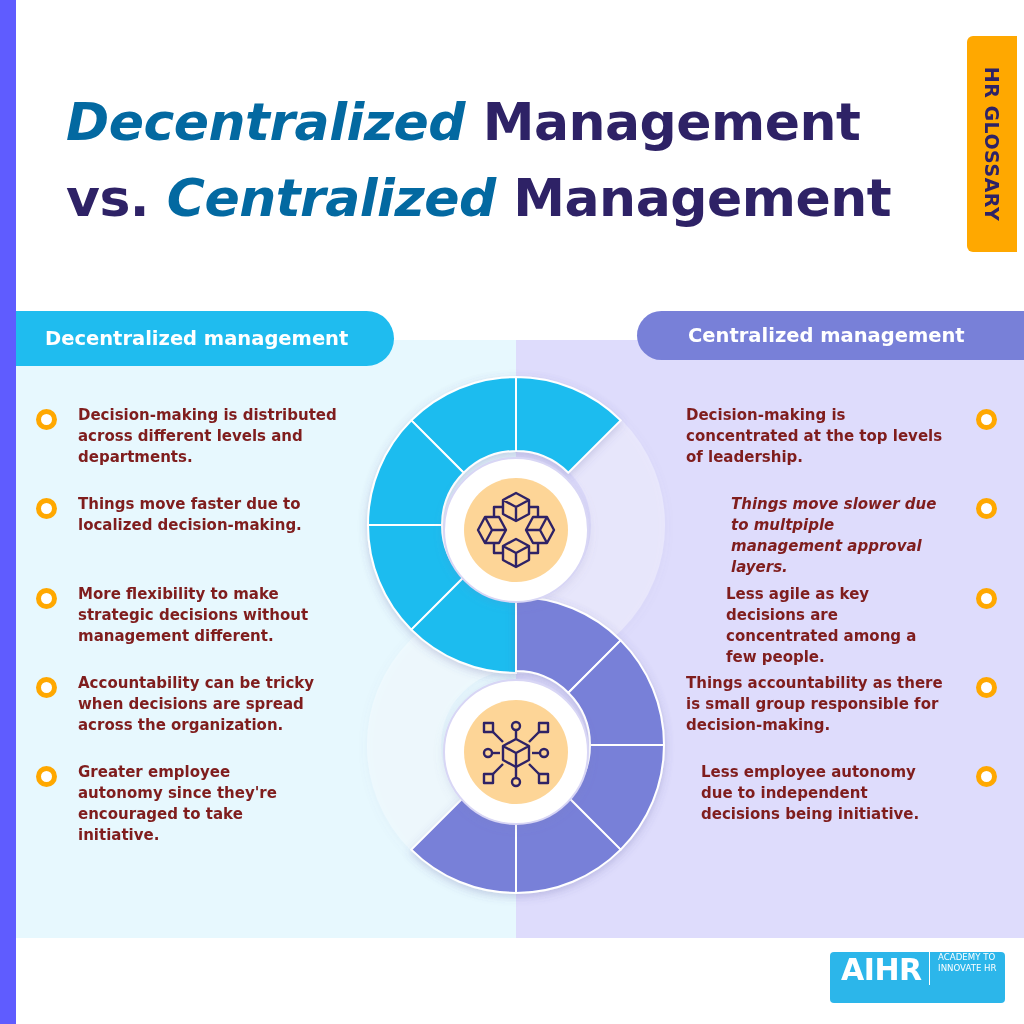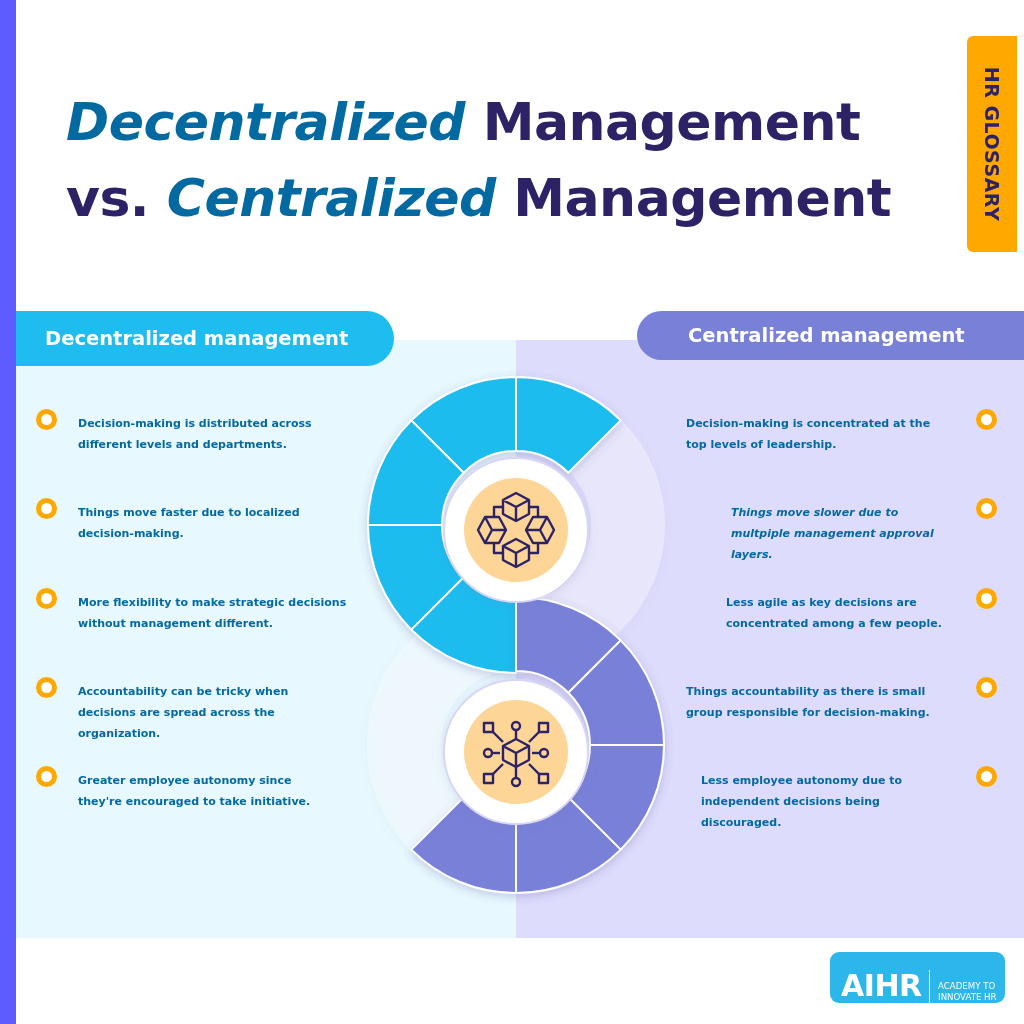--- a/index.html
+++ b/index.html
@@ -14,31 +14,31 @@
   .glossary-tag { position: absolute; left: 967px; top: 36px; width: 50px; height: 216px; background: #ffa800; border-radius: 6px 0 0 6px; }
   .glossary-tag span { position: absolute; left: 50%; top: 50%; transform: translate(-50%, -50%) rotate(90deg); white-space: nowrap; font-weight: bold; font-size: 19px; color: #2e2266; letter-spacing: 0.5px; }
 
   .panel-left { position: absolute; left: 16px; top: 340px; width: 500px; height: 598px; background: #e7f8fe; }
   .panel-right { position: absolute; left: 516px; top: 340px; width: 508px; height: 598px; background: #dedcfc; }
 
   .pill-left { position: absolute; left: 16px; top: 311px; width: 378px; height: 55px; background: #1fbcef; border-radius: 0 28px 28px 0; display: flex; align-items: center; padding-left: 29px; }
   .pill-right { position: absolute; left: 637px; top: 311px; width: 387px; height: 49px; background: #7880d8; border-radius: 28px 0 0 28px; display: flex; align-items: center; padding-left: 51px; }
   .pill-left span, .pill-right span { color: #ffffff; font-size: 19.5px; font-weight: bold; white-space: nowrap; }
 
-  .item { position: absolute; font-size: 11px; line-height: 21px; font-weight: bold; color: #0369a1; margin-top: 8px; }
+  .item { position: absolute; font-size: 15px; line-height: 21px; font-weight: bold; color: #7f1d1d; }
   .item-left { left: 78px; width: 290px; text-align: left; }
   .item-right { right: 78px; width: 300px; text-align: left; }
   .bullet { position: absolute; width: 21px; height: 21px; border-radius: 50%; border: 5px solid #ffa800; background: #ffffff; }
   .bullet-left { left: 36px; }
   .bullet-right { left: 976px; }
 
   .diagram { position: absolute; left: 0; top: 0; width: 1024px; height: 1024px; pointer-events: none; }
   .diagram .seg { pointer-events: auto; }
 
-  .logo { position: absolute; left: 830px; top: 952px; width: 175px; height: 51px; background: #2cb6ea; border-radius: 9px; display: flex; align-items: flex-end; }
+  .logo { position: absolute; left: 830px; top: 952px; width: 175px; height: 51px; background: #2cb6ea; border-radius: 4px; display: flex; align-items: flex-start; }
   .logo .mark { color: #ffffff; font-weight: bold; font-size: 30px; padding-left: 11px; letter-spacing: -0.5px; }
   .logo .divider { width: 1.5px; height: 33px; background: #ffffff; margin: 0 8px 0 7px; }
   .logo .tagline { color: #ffffff; font-weight: normal; font-size: 8.6px; line-height: 11px; }
 </style>
 </head>
 <body>
 
 <div class="accent-bar"></div>
 
 <h1 class="title">
@@ -167,21 +167,21 @@
 <div class="bullet bullet-right" style="top:498px;"></div>
 <div class="item item-right" style="top:494px; width:215px;font-style:italic;">Things move slower due to multpiple management approval layers.</div>
 
 <div class="bullet bullet-right" style="top:588px;"></div>
 <div class="item item-right" style="top:584px; width:220px;">Less agile as key decisions are concentrated among a few people.</div>
 
 <div class="bullet bullet-right" style="top:677px;"></div>
 <div class="item item-right" style="top:673px; width:260px;">Things accountability as there is small group responsible for decision-making.</div>
 
 <div class="bullet bullet-right" style="top:766px;"></div>
-<div class="item item-right" style="top:762px; width:245px;">Less employee autonomy due to independent decisions being discouraged.</div>
+<div class="item item-right" style="top:762px; width:245px;">Less employee autonomy due to independent decisions being initiative.</div>
 
 <div class="logo">
   <span class="mark">AIHR</span>
   <span class="divider"></span>
   <span class="tagline">
     <span>ACADEMY TO</span><br>
     <span>INNOVATE HR</span>
   </span>
 </div>
 

